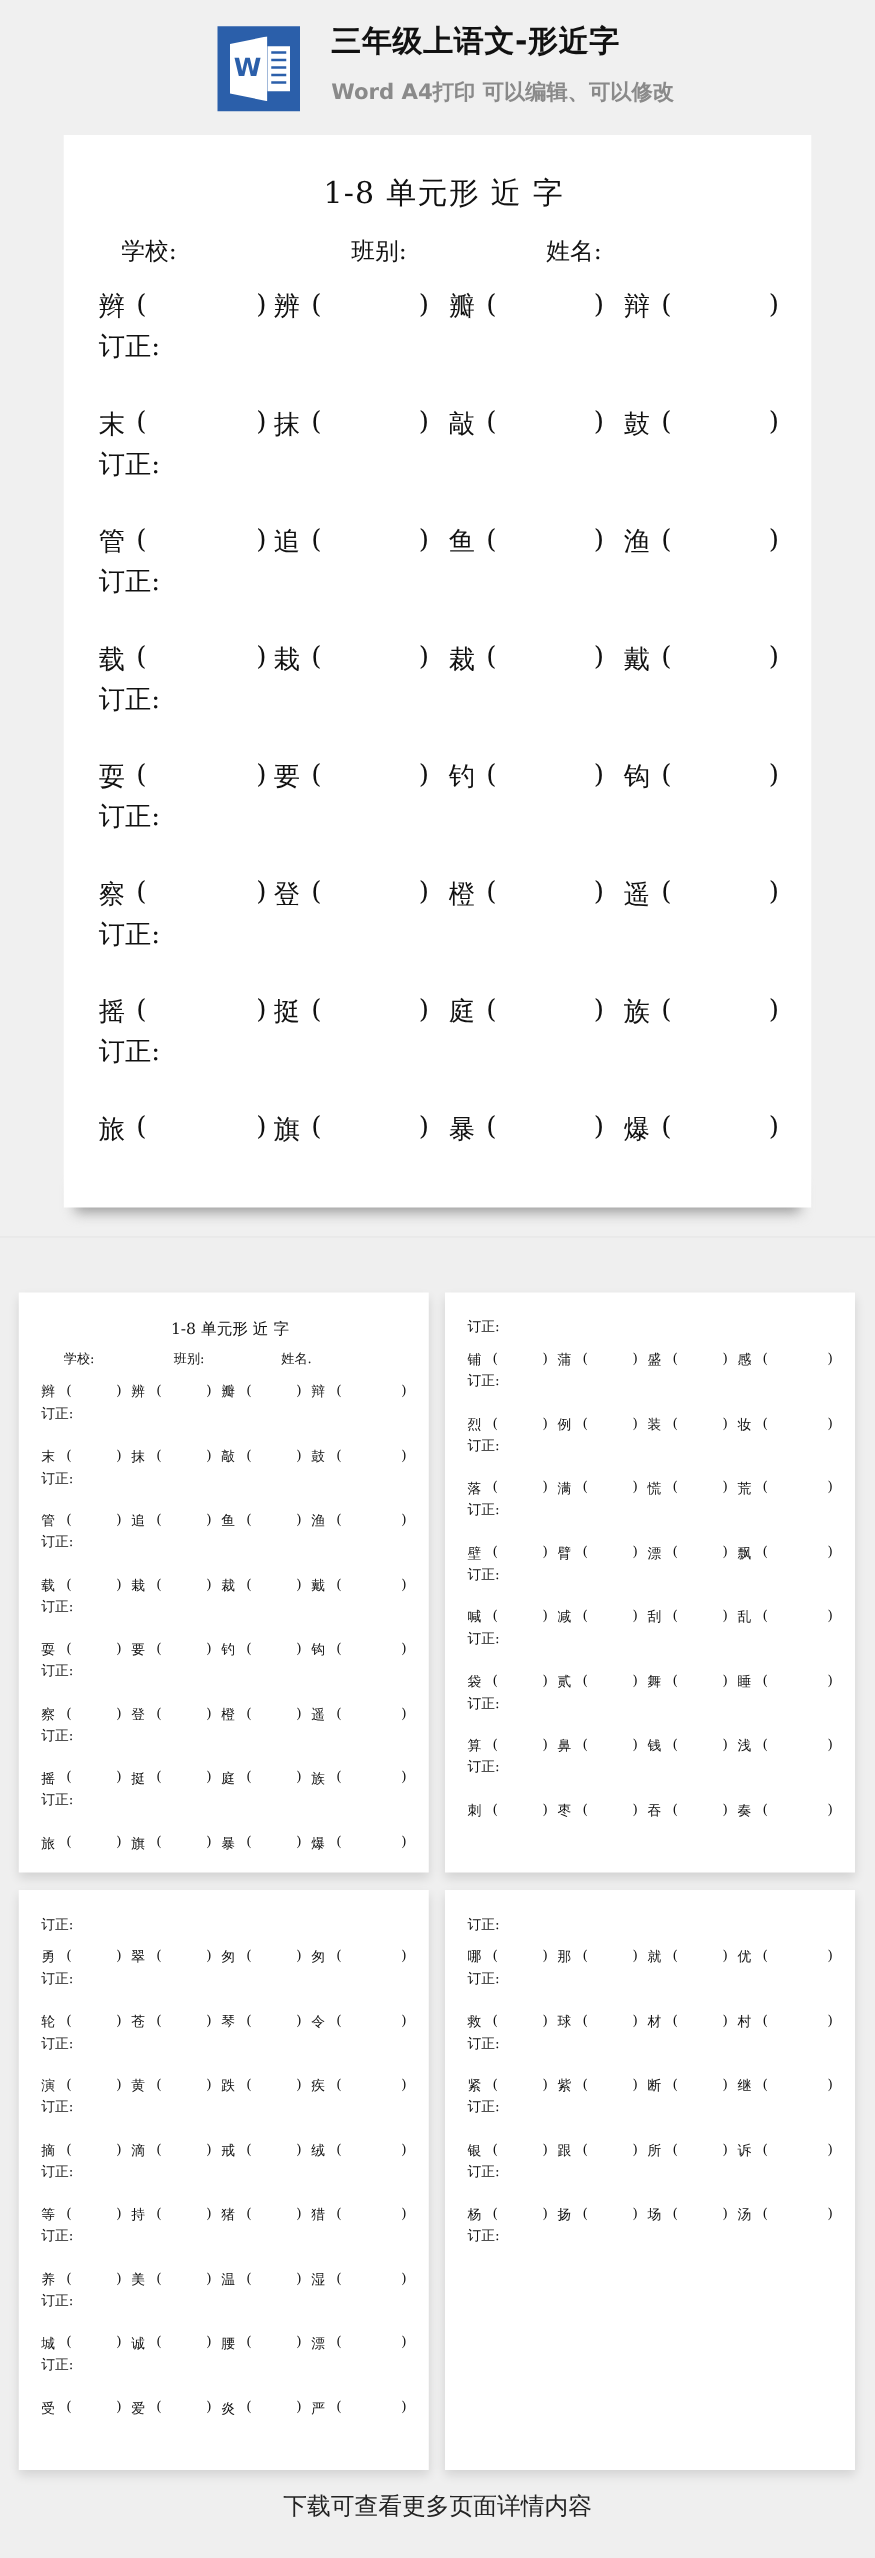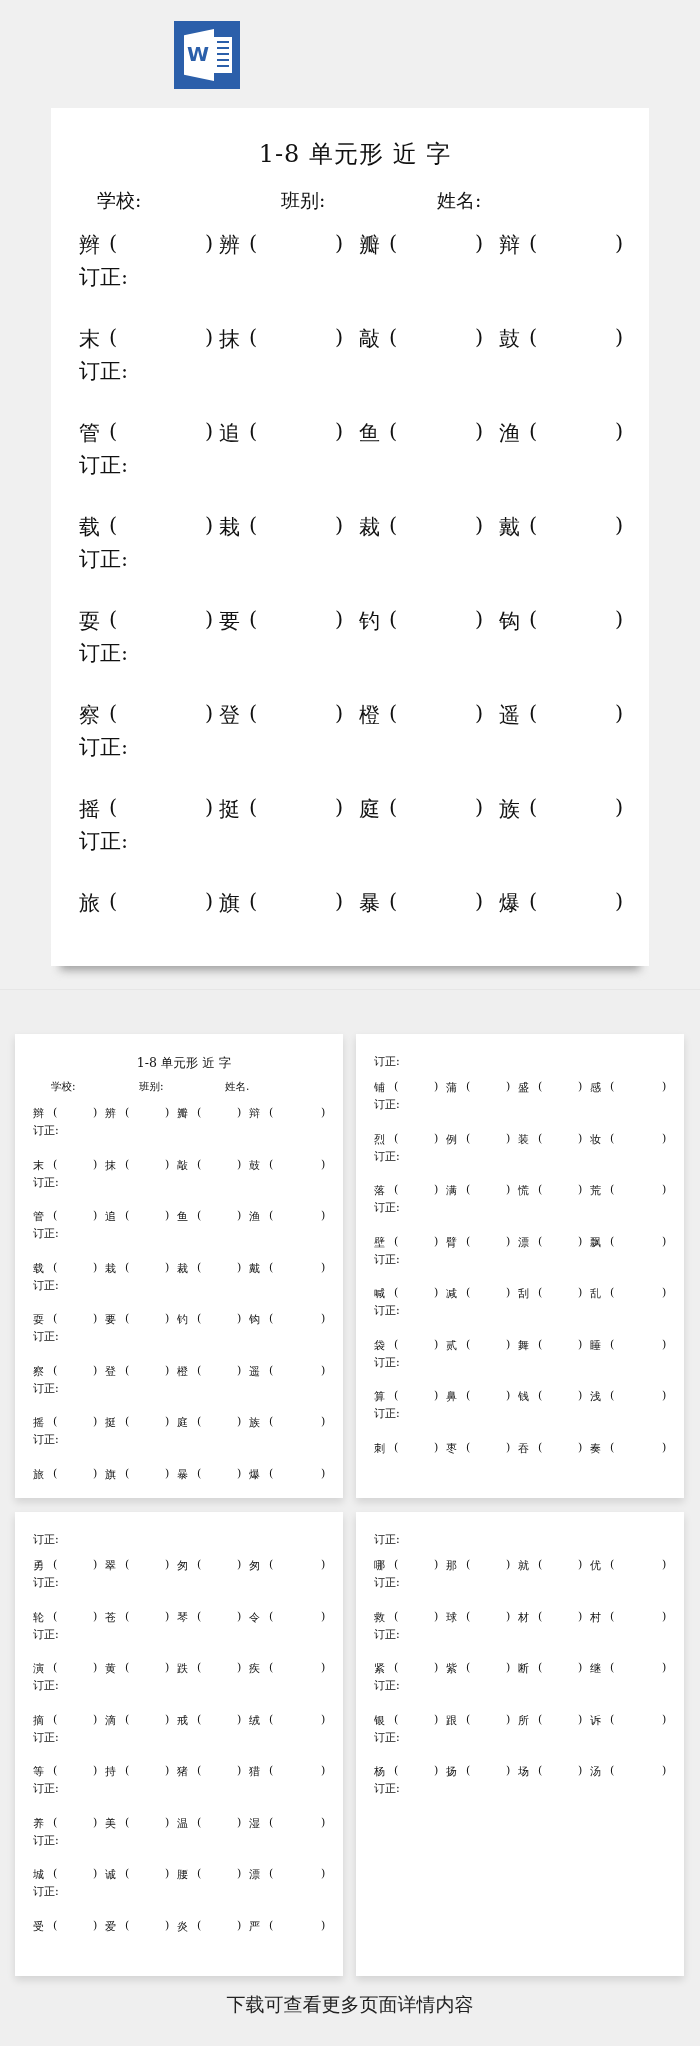--- a/index.html
+++ b/index.html
@@ -51,20 +51,22 @@
     <div class="doc"></div>
     <div class="w">W</div>
     <div class="lines">
         <i></i>
         <i></i>
         <i></i>
         <i></i>
         <i></i>
       </div>
   </div>
+  <div class="h-title">三年级上语文-形近字</div>
+  <div class="h-sub">Word A4打印 可以编辑、可以修改</div>
 </div>
 
 <div class="main-wrap"></div>
 <div class="main-shadow"></div>
 <div class="main-page" id="main-page">
   <div class="mp-title">1-8 单元形 近 字</div>
   <div class="mp-meta" style="left:46px">学校:</div>
   <div class="mp-meta" style="left:230px">班别:</div>
   <div class="mp-meta" style="left:386px">姓名:</div>
 <div class="mp-row" style="top: 123px;">

